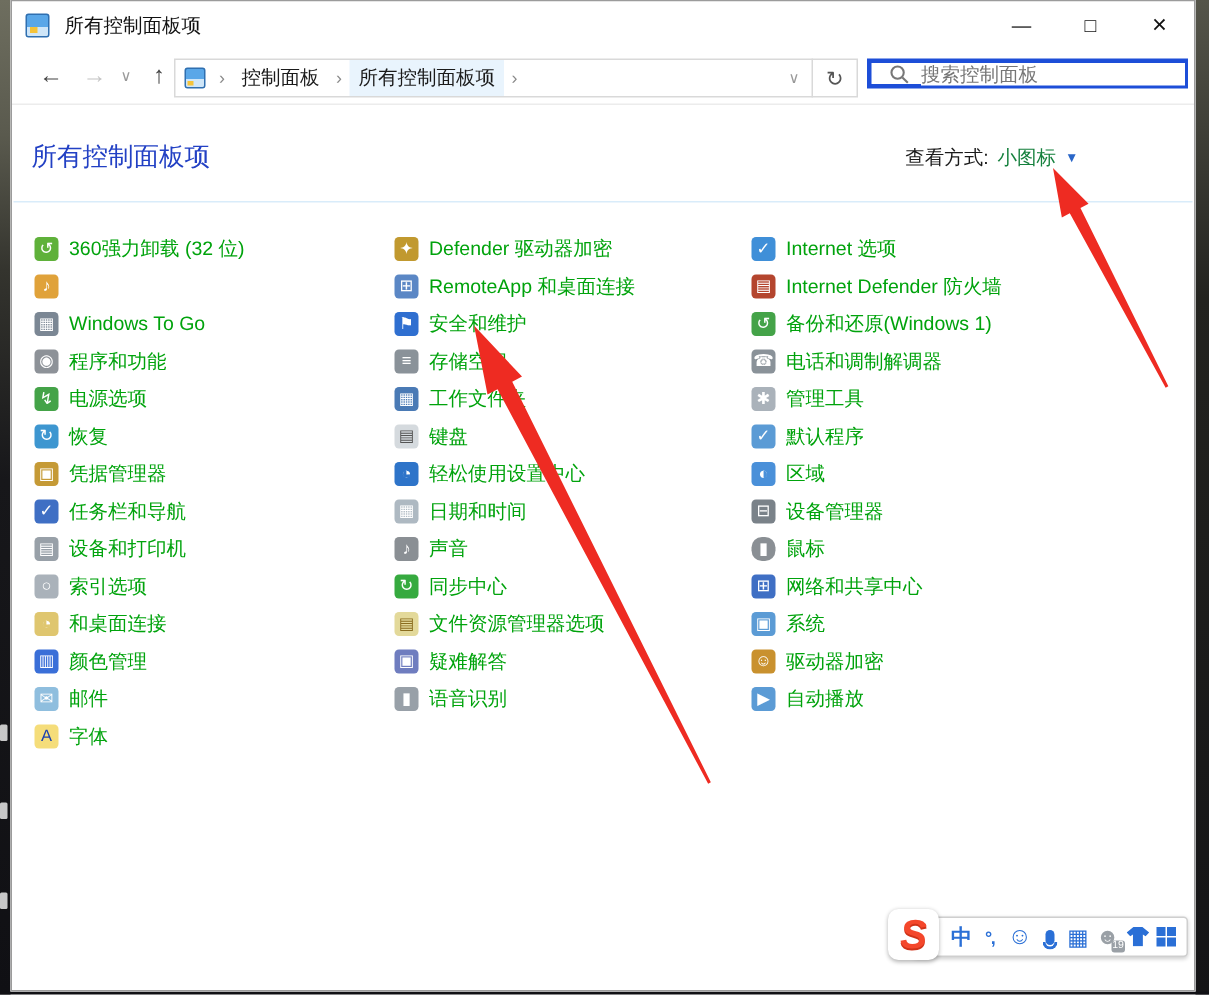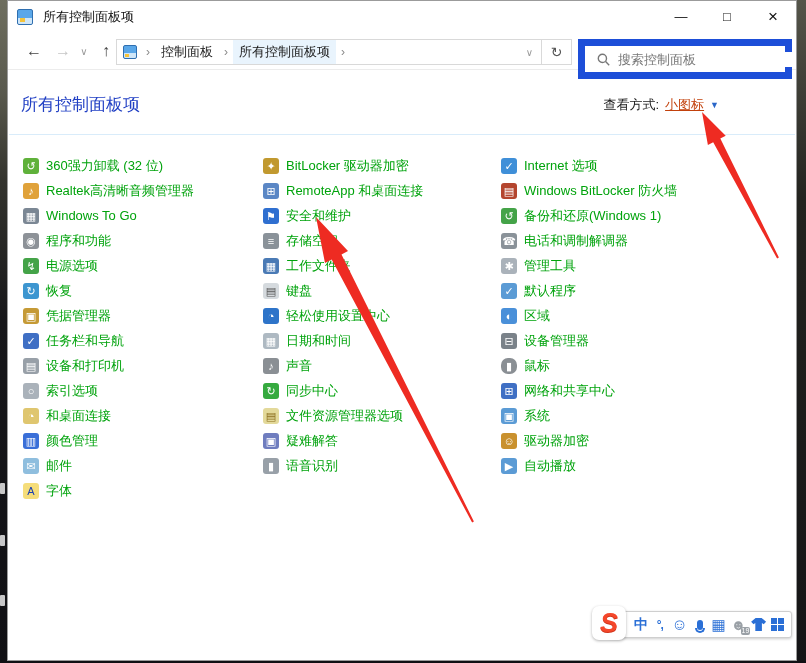--- a/index.html
+++ b/index.html
@@ -45,32 +45,32 @@
     background:linear-gradient(#5aa7e8 55%, #cfe6f8 55%); border:1px solid #2f6fb0; position:relative; }
   #addr-icon::after { content:""; position:absolute; left:1px; bottom:1px; width:4px; height:3px; background:#f5c33a; }
   .crumb-sep { color:#8a8a8a; font-size:12px; padding:0 5px; }
   .crumb { font-size:13px; color:#1a1a1a; padding:3px 6px; white-space:nowrap; }
   .crumb.current { background:#e9f4fd; }
   #addr-spacer { flex:1; }
   #addr-chevron { color:#9a9a9a; font-size:10px; padding:0 8px; }
   #refresh-btn { width:30px; height:26px; border-left:1px solid #d9d9d9; display:flex;
     align-items:center; justify-content:center; font-size:14px; color:#555; }
 
-  #searchbox { left:570px; top:7px; width:214px; height:40px; border:7px solid #1d4ed8;
+  #searchbox { left:570px; top:7px; width:214px; height:20px; border:3px solid #1d4ed8;
     background:#fff; display:flex; align-items:center; padding:0 6px; }
   #search-icon { flex:0 0 auto; margin:0 8px 0 6px; }
   #search-input { border:none; outline:none; flex:1; font-size:13px; color:#333;
     font-family:"Liberation Sans","DejaVu Sans",sans-serif; }
   #search-input::placeholder { color:#767676; }
 
   
   #page-title { left:13px; top:92px; font-size:17px; color:#2240c4; }
   #view-by { right:77px; top:95px; font-size:13px; display:flex; align-items:center; gap:6px; }
   #view-by .lab { color:#1a1a1a; }
-  #view-by .val { color:#c2410c;text-decoration:underline; }
+  #view-by .val { color:#15803d; }
   #view-by .caret { color:#2a66c8; font-size:9px; }
   #header-divider { left:1px; top:133px; width:786px; border-top:1px solid #d9ecfa; }
 
   
   .col { position:absolute; top:152px; width:238px; }
   .item { display:flex; align-items:center; height:25px; gap:7px; cursor:pointer; }
   .ico { flex:0 0 auto; width:16px; height:16px; border-radius:3px; color:#fff;
     font-size:11px; line-height:16px; text-align:center; }
   .lbl { font-size:13px; color:#00a30c; white-space:nowrap; }
   #col-1 { left:15px; } #col-2 { left:255px; } #col-3 { left:493px; }
@@ -165,21 +165,20 @@
   <div class="abs" id="header-divider"></div>
 
   <div class="col" id="col-1">
   <div class="item">
     <span class="ico" style="background: rgb(95, 177, 58);">↺</span>
     <span class="lbl">360强力卸载 (32 位)</span>
   </div>
 
   <div class="item">
     <span class="ico" style="background: rgb(224, 162, 58);">♪</span>
-    <span class="lbl">Realtek高清晰音频管理器</span>
   </div>
 
   <div class="item">
     <span class="ico" style="background: rgb(123, 135, 148);">▦</span>
     <span class="lbl">Windows To Go</span>
   </div>
 
   <div class="item">
     <span class="ico" style="background: rgb(141, 146, 152);">◉</span>
     <span class="lbl">程序和功能</span>
@@ -231,21 +230,21 @@
   </div>
 
   <div class="item">
     <span class="ico" style="background: rgb(245, 221, 122); color: rgb(26, 63, 176);">A</span>
     <span class="lbl">字体</span>
   </div>
 </div>
   <div class="col" id="col-2">
   <div class="item">
     <span class="ico" style="background: rgb(193, 153, 47);">✦</span>
-    <span class="lbl">BitLocker 驱动器加密</span>
+    <span class="lbl">Defender 驱动器加密</span>
   </div>
 
   <div class="item">
     <span class="ico" style="background: rgb(91, 135, 197);">⊞</span>
     <span class="lbl">RemoteApp 和桌面连接</span>
   </div>
 
   <div class="item">
     <span class="ico" style="background: rgb(47, 111, 208);">⚑</span>
     <span class="lbl">安全和维护</span>
@@ -302,21 +301,21 @@
   </div>
 </div>
   <div class="col" id="col-3">
   <div class="item">
     <span class="ico" style="background: rgb(63, 143, 216);">✓</span>
     <span class="lbl">Internet 选项</span>
   </div>
 
   <div class="item">
     <span class="ico" style="background: rgb(180, 69, 46);">▤</span>
-    <span class="lbl">Windows BitLocker 防火墙</span>
+    <span class="lbl">Internet Defender 防火墙</span>
   </div>
 
   <div class="item">
     <span class="ico" style="background: rgb(68, 163, 72);">↺</span>
     <span class="lbl">备份和还原(Windows 1)</span>
   </div>
 
   <div class="item">
     <span class="ico" style="background: rgb(138, 146, 153);">☎</span>
     <span class="lbl">电话和调制解调器</span>

